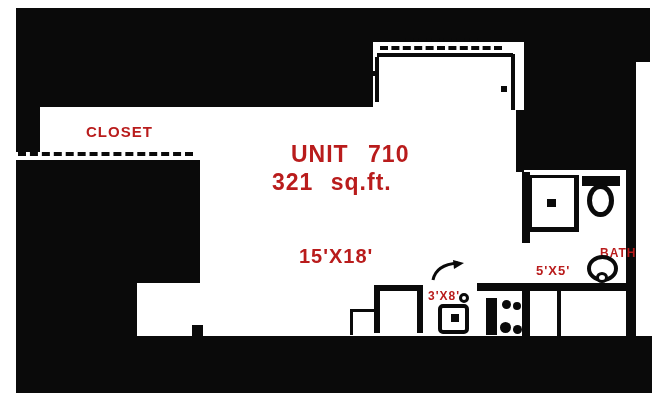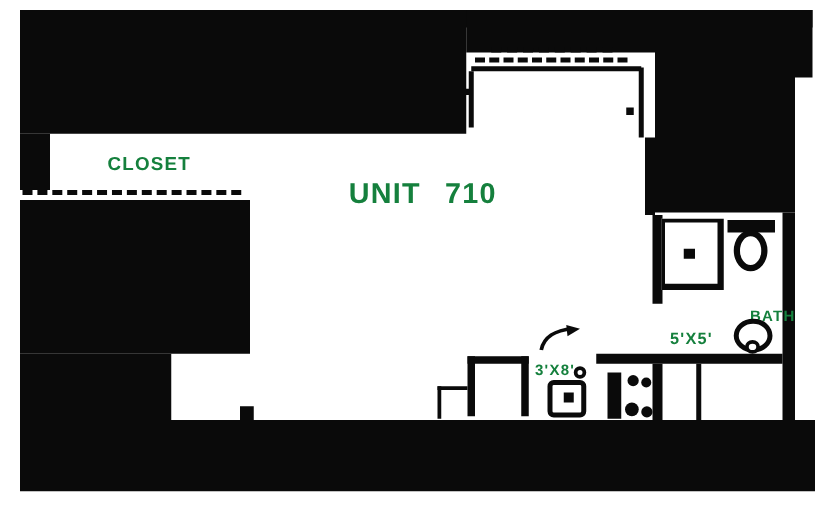--- a/index.html
+++ b/index.html
@@ -6,21 +6,21 @@
   .page{
     position:relative;
     width:652px;height:416px;
     background:#fff;
     overflow:hidden;
     font-family:"Liberation Sans", sans-serif;
   }
   .ink{position:absolute;background:#0a0a0a;}
   .lbl{
     position:absolute;
-    color:#15803d;
+    color:#b91c1c;
     font-weight:bold;
     white-space:nowrap;
     letter-spacing:1px;
     line-height:1;
   }
   .dash{position:absolute;border-top:4px dashed #0a0a0a;height:0;}
   .box{position:absolute;box-sizing:border-box;background:#fff;}
   .dot{position:absolute;background:#0a0a0a;border-radius:50%;}
   svg{position:absolute;overflow:visible;}
 </style>
@@ -50,21 +50,23 @@
   <div class="dash" style="left:18px;top:152px;width:175px;"></div>
 
   <div class="dash" style="left:393px;top:38px;width:97px;"></div>
   <div class="dash" style="left:380px;top:46px;width:122px;"></div>
   <div class="ink" style="left:377px;top:53px;width:136px;height:4px;"></div>
   <div class="ink" style="left:375px;top:57px;width:4px;height:45px;"></div>
   <div class="ink" style="left:370px;top:71px;width:6px;height:5px;"></div>
   <div class="ink" style="left:511px;top:54px;width:4px;height:56px;"></div>
   <div class="ink" style="left:501px;top:86px;width:6px;height:6px;"></div>
 
-  <div class="lbl" style="left:279px;top:143px;font-size:23px;word-spacing:12px;">UNIT 710</div>
+  <div class="lbl" style="left:291px;top:143px;font-size:23px;word-spacing:12px;">UNIT 710</div>
+  <div class="lbl" style="left:272px;top:171px;font-size:23px;word-spacing:10px;">321 sq.ft.</div>
+  <div class="lbl" style="left:299px;top:246px;font-size:20px;">15'X18'</div>
 
   <div class="box" style="left:529px;top:175px;width:50px;height:57px;border:3px solid #0a0a0a;border-right-width:5px;border-bottom-width:5px;"></div>
   <div class="ink" style="left:547px;top:199px;width:9px;height:8px;"></div>
 
   <div class="ink" style="left:582px;top:176px;width:38px;height:10px;"></div>
   <div class="box" style="left:587px;top:184px;width:27px;height:33px;border:5px solid #0a0a0a;border-radius:50%;"></div>
 
   <div class="lbl" style="left:564px;top:247px;font-size:12px;margin-left:36px;">BATH</div>
   <div class="lbl" style="left:536px;top:264px;font-size:13px;text-align:right;">5'X5'</div>
 

